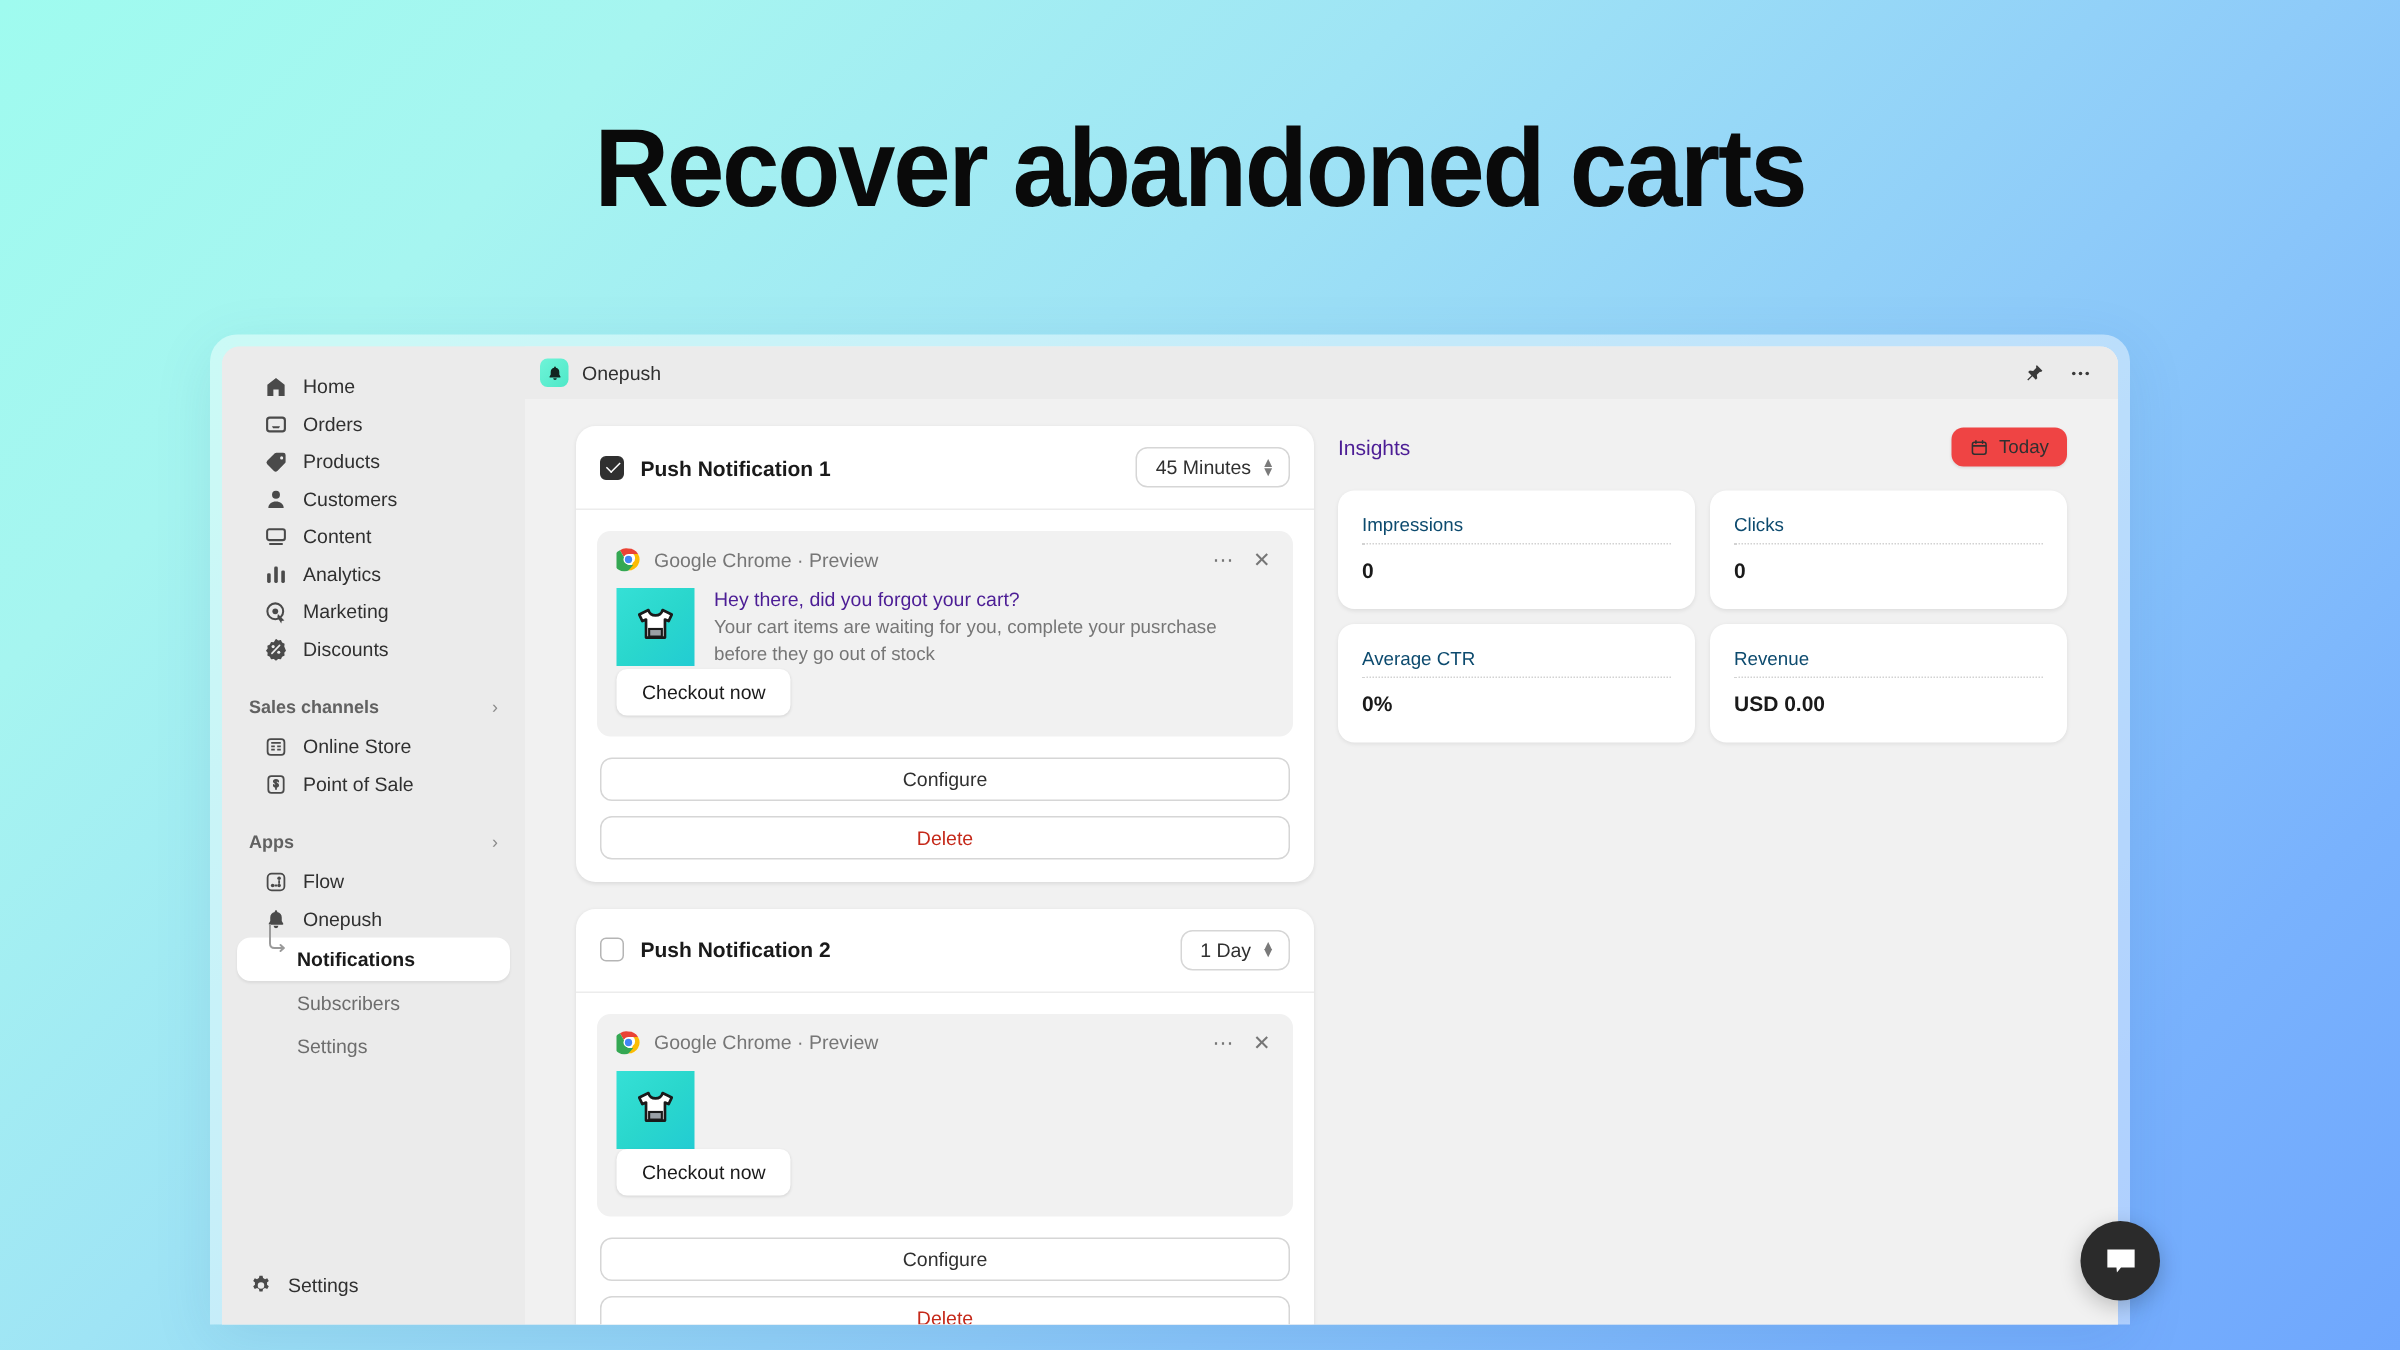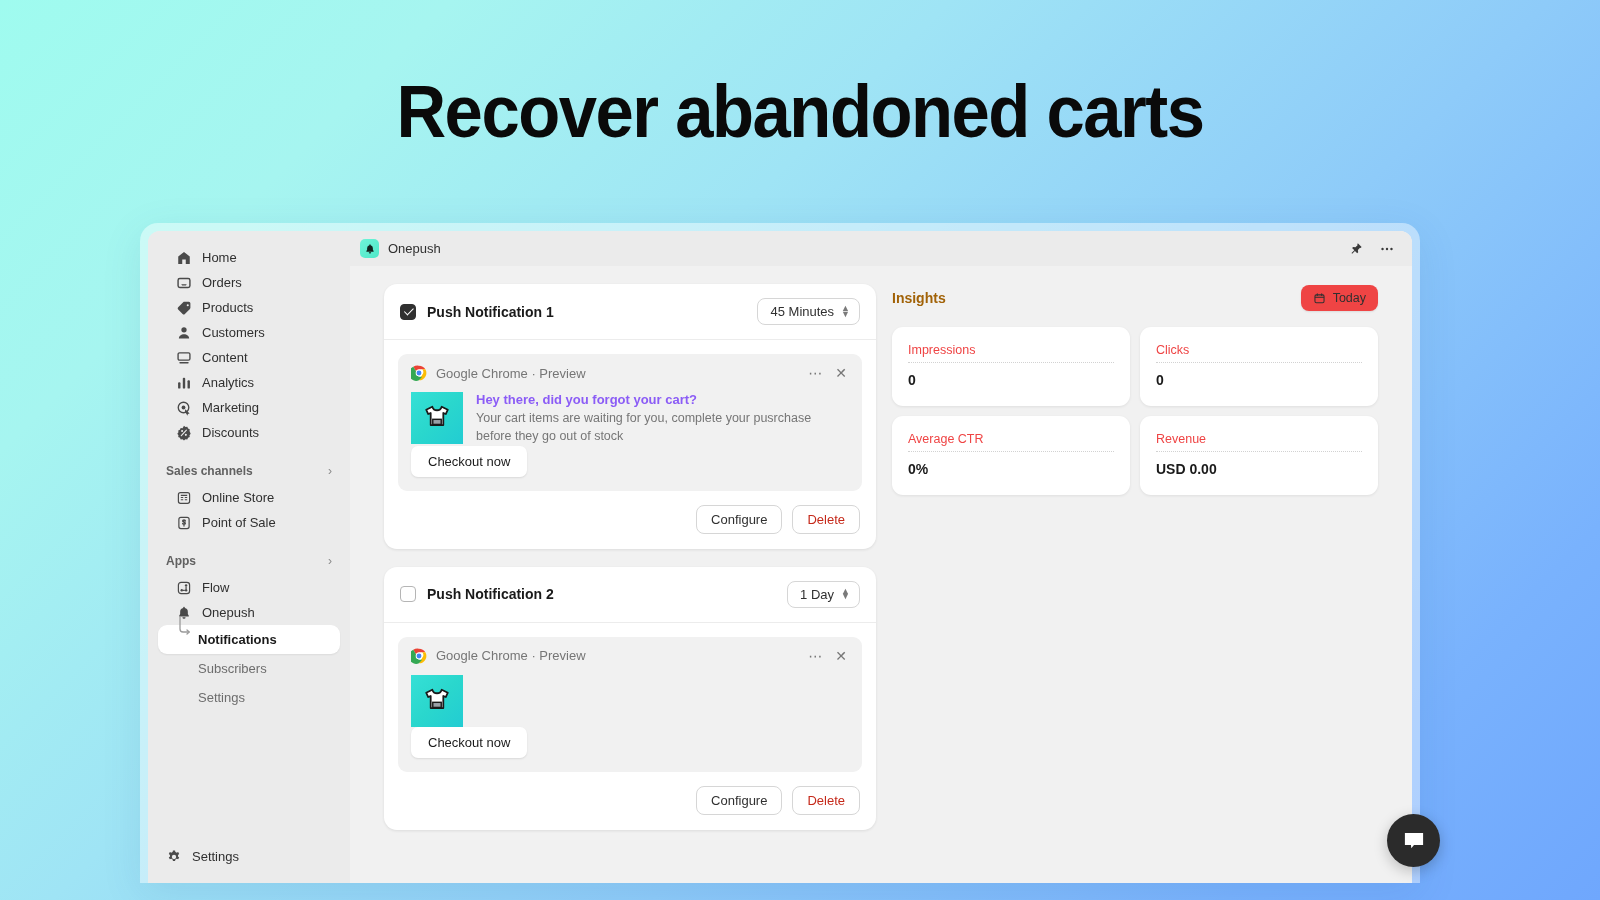--- a/index.html
+++ b/index.html
@@ -277,22 +277,22 @@
     line-height: 1; padding: 0 2px;
   }
   .preview-main { display: flex; gap: 13px; }
   .thumb {
     width: 52px; height: 52px; flex: 0 0 52px;
     background: linear-gradient(135deg,#35e0d6 0%,#2ad7cd 50%,#22ccd3 100%);
     display: flex; align-items: center; justify-content: center;
   }
   .msg-title {
     font-size: 13px;
-    font-weight: 700;
-    color: #8b5cf6;
+    font-weight: 400;
+    color: #4c1d95;
     margin-bottom: 3px;
   }
   .msg-body {
     font-size: 12.5px;
     color: #767676;
     line-height: 1.42;
   }
   .cta {
     display: inline-block;
     background: #fff;
@@ -301,20 +301,21 @@
     font-size: 13px;
     color: #1a1a1a;
     cursor: pointer;
     box-shadow: 0 1px 2px rgba(0,0,0,0.10);
   }
   .card-foot {
     display: flex;
     justify-content: flex-end;
     gap: 10px;
     padding: 14px 16px 15px 16px;
+    flex-direction: column;
   }
   .btn {
     border: 1px solid #d6d6d6;
     border-radius: 8px;
     padding: 6px 14px;
     font-size: 13px;
     background: #fff;
     color: #303030;
     cursor: pointer;
     font-family: inherit;
@@ -323,22 +324,22 @@
 
   
   .insights-head {
     display: flex;
     align-items: center;
     margin-bottom: 15px;
     height: 28px;
   }
   .insights-title {
     font-size: 14px;
-    font-weight: 700;
-    color: #a16207;
+    font-weight: 400;
+    color: #4c1d95;
     flex: 1;
   }
   .today-btn {
     display: inline-flex;
     align-items: center;
     gap: 7px;
     background: #ef4444;
     border-radius: 8px;
     padding: 6px 12px;
     font-size: 12.5px;
@@ -353,21 +354,21 @@
   }
   .stat-card {
     background: #fff;
     border-radius: 11px;
     padding: 16px 16px 17px 16px;
     box-shadow: 0 1px 3px rgba(0,0,0,0.08);
     height: 79px;
   }
   .stat-label {
     font-size: 12.5px;
-    color: #ef4444;
+    color: #0c4a6e;
     padding-bottom: 5px;
     border-bottom: 1.5px dotted #d2d2d2;
     margin-bottom: 9px;
   }
   .stat-value {
     font-size: 14px;
     font-weight: 700;
     color: #1a1a1a;
   }
 

